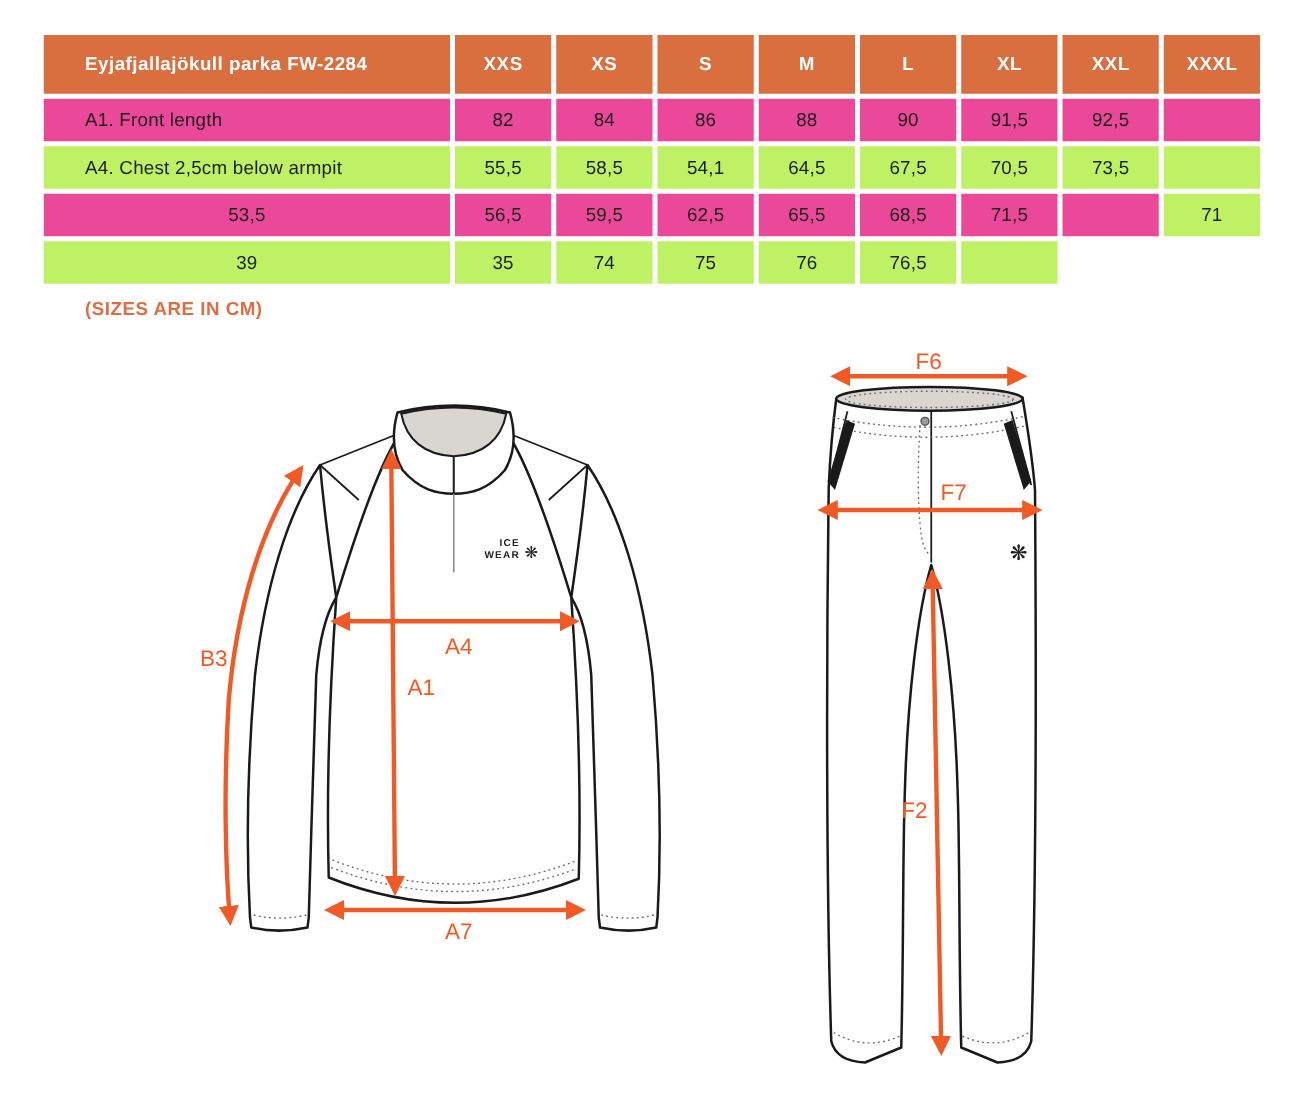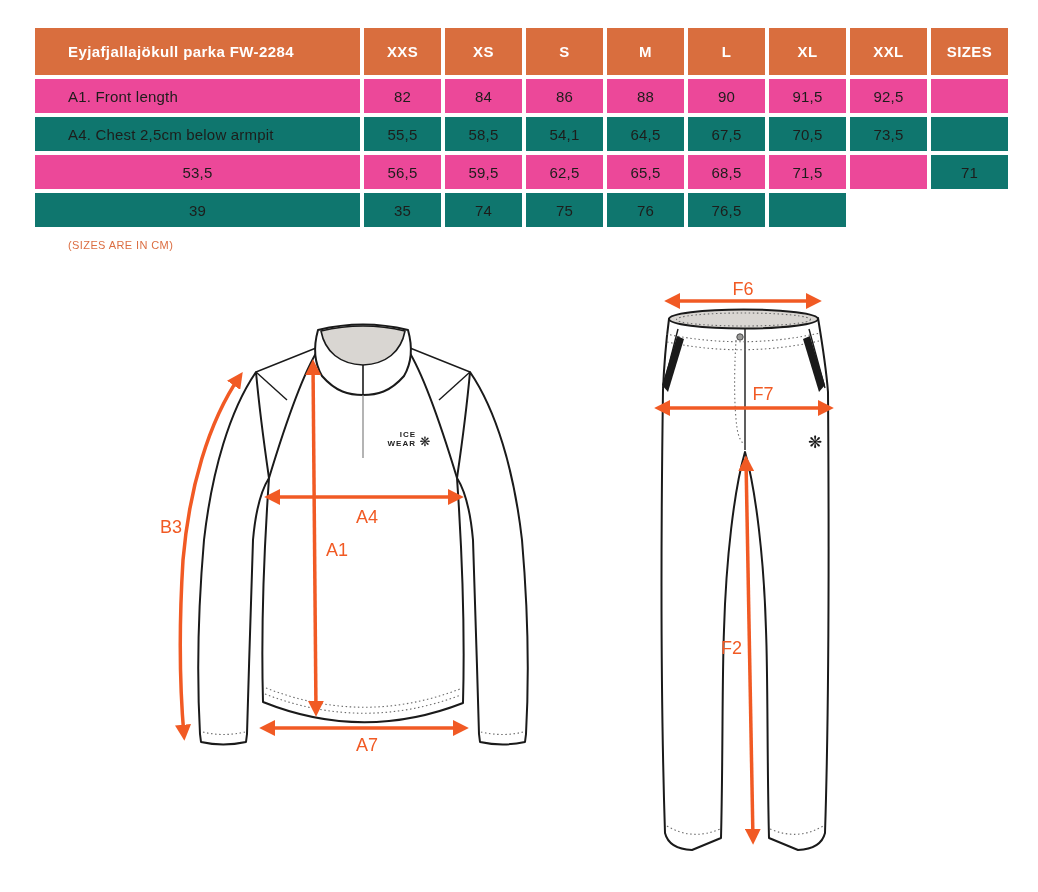--- a/index.html
+++ b/index.html
@@ -12,25 +12,25 @@
     display:grid;
     grid-template-columns:325px repeat(8, 77px);
     grid-template-rows:47px repeat(4, 34px);
     column-gap:4px; row-gap:4px;
   }
   .cell{ display:flex; align-items:center; justify-content:center;
          font-size:15px; color:#1d1d1b; letter-spacing:.2px; }
   .cell.head{ background:#d96e3e; color:#ffffff; font-weight:bold; letter-spacing:.4px; }
   .cell.lbl { justify-content:flex-start; padding-left:33px; }
   .rowA{ background:#ec4899; }
-  .rowB{ background:#0f766e; }
+  .rowB{ background:#bef264; }
 
   .sizes-note{
     position:absolute; left:68px; top:239px;
-    color:#dc6e42; font-size:11px; font-weight:normal; letter-spacing:.4px;
+    color:#dc6e42; font-size:15px; font-weight:bold; letter-spacing:.4px;
   }
 
   
   .jacket-svg{ position:absolute; left:150px; top:290px; }
   .pants-svg { position:absolute; left:620px; top:280px; }
 
   svg text.mlabel{ fill:#f15a24; font-size:18px; font-family:"Liberation Sans", sans-serif; }
   svg text.brand{ fill:#222; font-weight:bold; font-family:"Liberation Sans", sans-serif; }
   svg .garm{ stroke:#1a1a1a; stroke-width:2; fill:#ffffff; stroke-linejoin:round; stroke-linecap:round; }
   svg .thin{ stroke:#1a1a1a; stroke-width:1.4; fill:none; }
@@ -44,21 +44,21 @@
 
   <div class="size-table">
     <div class="cell head lbl">Eyjafjallajökull parka FW-2284</div>
     <div class="cell head">XXS</div>
     <div class="cell head">XS</div>
     <div class="cell head">S</div>
     <div class="cell head">M</div>
     <div class="cell head">L</div>
     <div class="cell head">XL</div>
     <div class="cell head">XXL</div>
-    <div class="cell head">SIZES</div>
+    <div class="cell head">XXXL</div>
 
     <div class="cell rowA lbl">A1. Front length</div>
     <div class="cell rowA">82</div>
     <div class="cell rowA">84</div>
     <div class="cell rowA">86</div>
     <div class="cell rowA">88</div>
     <div class="cell rowA">90</div>
     <div class="cell rowA">91,5</div>
     <div class="cell rowA">92,5</div>
     <div class="cell rowA"></div>

